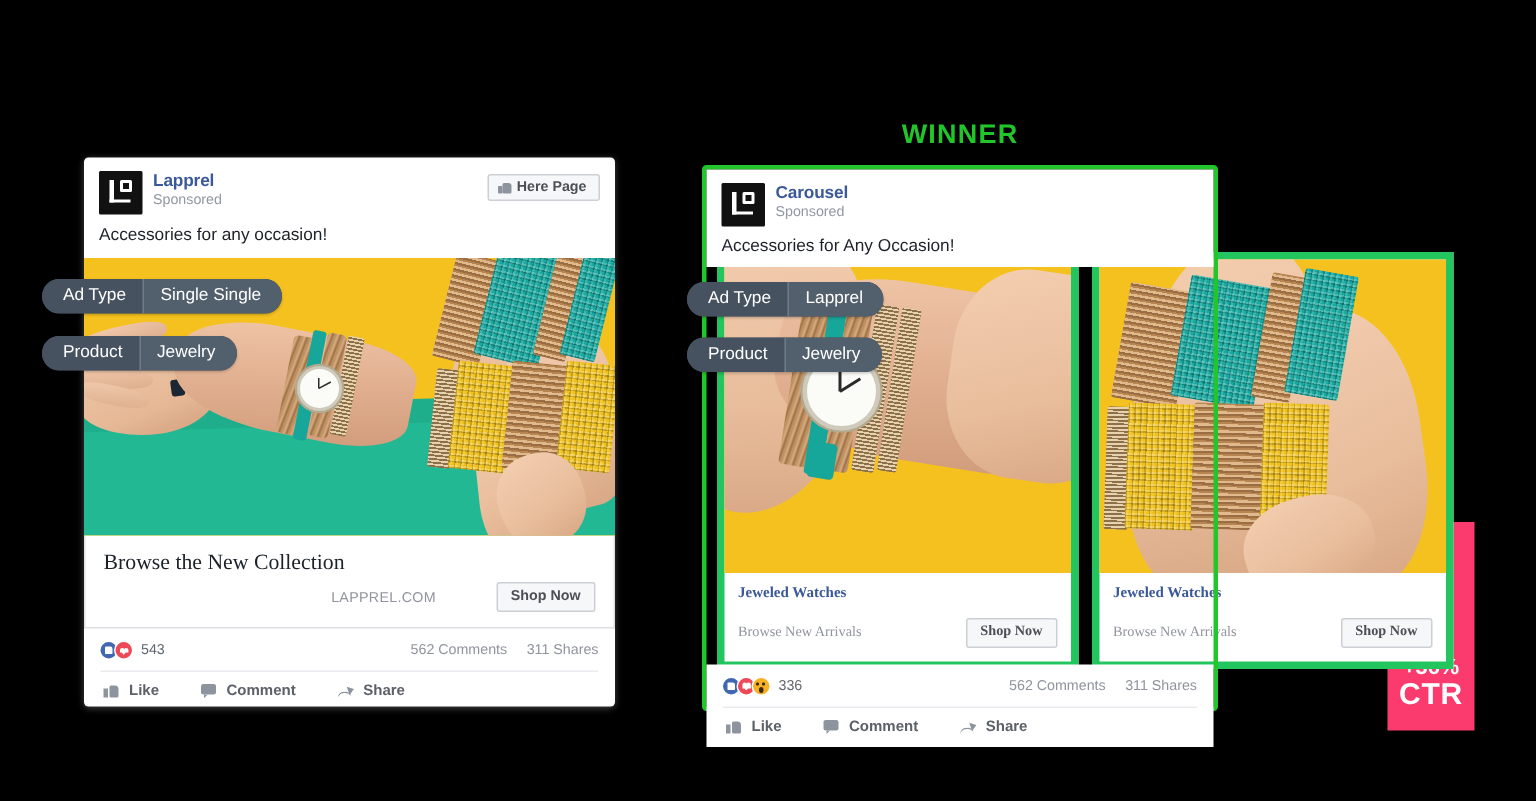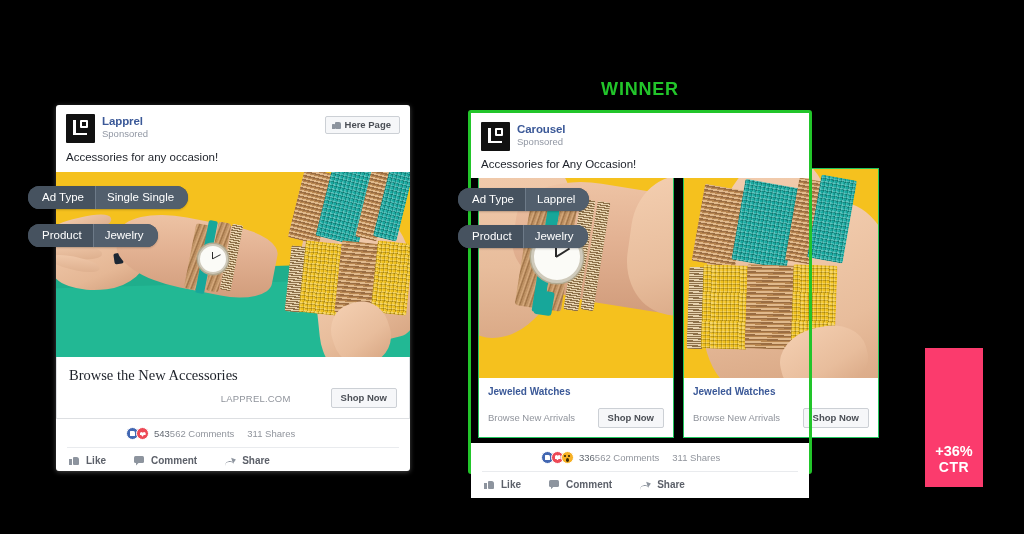--- a/index.html
+++ b/index.html
@@ -269,22 +269,22 @@
     color: #4b4f56;
     padding: 4px 9px;
     line-height: 1;
     white-space: nowrap;
   }
 
   
   .engage {
     display: flex;
     align-items: center;
-    padding: 8px 11px 7px 26px;
-    margin-left: 44px;
+    justify-content: space-between;
+    padding: 8px 11px 7px 10px;
   }
   .reacts { display: flex; align-items: center; gap: 5px; }
   .react-stack { display: flex; align-items: center; }
   .react-ico {
     width: 13px; height: 13px;
     border-radius: 50%;
     border: 1.2px solid #fff;
     margin-left: -3px;
     position: relative;
     box-sizing: border-box;
@@ -407,24 +407,25 @@
     content: "";
     position: absolute;
     left: 6.5px; top: 2.2px;
     width: 0; height: 0;
     border-left: 4.5px solid #8d949e;
     border-top: 3px solid transparent;
     border-bottom: 3px solid transparent;
     transform: rotate(-18deg);
   }
   .car-card {
-    width: 196px;
+    width: 241px;
     background: #fff;
-    border: 1px solid #22c55e;
+    border: 5px solid #22c55e;
     box-sizing: border-box;
+    font-family: Liberation Serif, serif;
   }
   .car-photo {
     position: relative;
     height: 209px;
     overflow: hidden;
     background: #f5c11e;
   }
   .car-meta { padding: 8px 9px 9px 9px; }
   .car-title {
     font-size: 10px;
@@ -486,21 +487,21 @@
     display: flex;
     flex-direction: column;
     align-items: center;
     justify-content: flex-end;
     padding-bottom: 12px;
     box-sizing: border-box;
     font-weight: bold;
     line-height: 1.08;
   }
   .ctr-badge .pct { font-size: 14.5px; }
-  .ctr-badge .lbl { font-size: 14px; letter-spacing: 0.5px; }
+  .ctr-badge .lbl { font-size: 20px; letter-spacing: 0.5px; }
 </style>
 </head>
 <body>
 
 <div class="winner">WINNER</div>
 
 <div class="fb-card card-left">
 
   <div class="card-head">
     <div class="logo-badge">
@@ -552,21 +553,21 @@
 
     <div class="bead-block bead-chain" style="left:232px; top:74px; width:16px; height:66px; transform:rotate(6deg);"></div>
     <div class="bead-block bead-yellow" style="left:246px; top:70px; width:38px; height:72px; transform:rotate(6deg);"></div>
     <div class="bead-block bead-copper" style="left:282px; top:70px; width:38px; height:72px; transform:rotate(6deg);"></div>
     <div class="bead-block bead-yellow" style="left:318px; top:70px; width:36px; height:72px; transform:rotate(6deg);"></div>
 
     <div class="limb pale" style="left:276px; top:130px; width:58px; height:62px; transform:rotate(-18deg); border-radius:45%;"></div>
   </div>
 
   <div class="link-area">
-    <div class="link-title">Browse the New Accessories</div>
+    <div class="link-title">Browse the New Collection</div>
     <div class="link-row">
       <span class="link-domain">LAPPREL.COM</span>
       <span class="cta-btn">Shop Now</span>
     </div>
   </div>
 
   <div class="engage">
     <div class="reacts">
       <div class="react-stack">
         <div class="react-ico react-like"></div>

